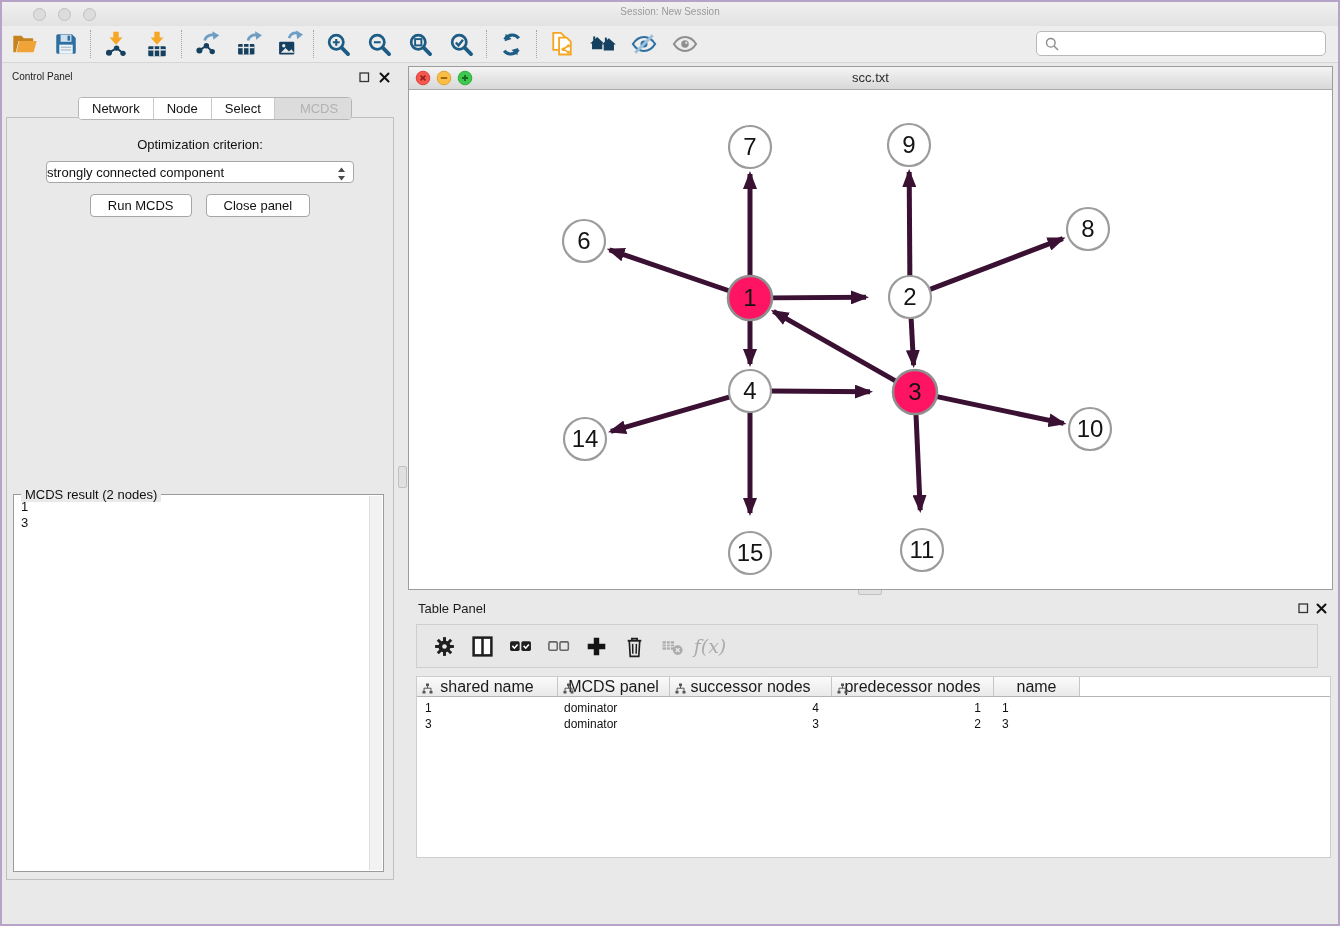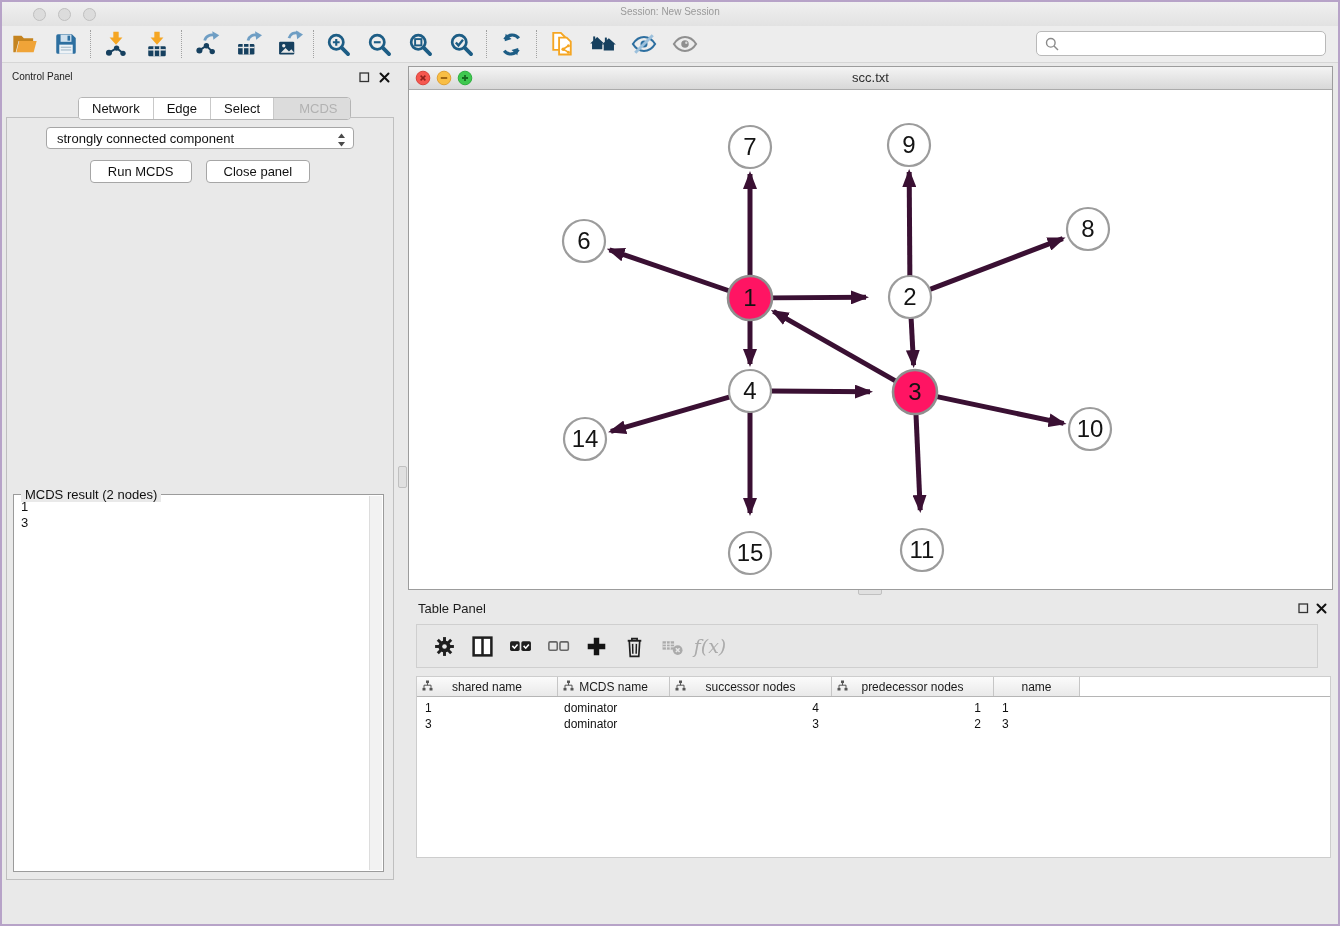--- a/index.html
+++ b/index.html
@@ -34,21 +34,21 @@
   .cp-tabs{position:absolute;top:35px;left:76px;display:flex;height:21px;border:1px solid #b5b5b5;
            border-radius:4px;overflow:hidden;background:#fff;z-index:5;}
   .seg-tab{padding:0 13px;font-size:13px;line-height:21px;color:#111;background:#fff;
            border-right:1px solid #c9c9c9;white-space:nowrap;}
   .seg-tab:last-child{border-right:none;}
   .seg-tab.muted{background:#dcdcdc;color:#b2b2b2;padding-left:25px;}
   .cp-content{position:absolute;left:4px;top:55px;right:6px;bottom:10px;background:#e9e9e9;
               border:1px solid #bfbfbf;box-sizing:border-box;}
   .opt-label{margin-top:19px;text-align:center;font-size:13px;color:#101010;}
   .opt-select{position:relative;margin:9px auto 0;width:308px;height:22px;border:1px solid #a6a6a6;
-              border-radius:4px;background:#fff;font-size:13px;line-height:22px;padding-left:10px;
+              border-radius:4px;background:#fff;font-size:13px;line-height:22px;
               box-sizing:border-box;color:#111;}
   .stepper{position:absolute;right:7px;top:4px;}
   .btn-row{margin-top:11px;display:flex;justify-content:center;gap:14px;}
   .pbtn{height:23px;border:1px solid #a6a6a6;border-radius:4px;background:#fff;font-size:13px;
         line-height:21px;padding:0 17px;color:#111;}
   .result-group{position:absolute;left:6px;top:376px;right:9px;bottom:7px;border:1px solid #9b9b9b;
                 background:#fff;}
   .result-label{position:absolute;top:-8px;left:7px;background:#e9e9e9;padding:0 4px;font-size:13px;color:#101010;}
   .result-text{position:absolute;top:1px;left:1px;right:14px;bottom:1px;padding:3px 6px;font-size:13px;
                line-height:16px;white-space:pre;color:#111;overflow:hidden;}
@@ -75,21 +75,21 @@
   .table-panel{position:absolute;left:408px;top:596px;width:926px;height:294px;}
   .tp-title{position:absolute;left:10px;top:5px;font-size:13px;color:#1c1c1c;}
   .tp-toolbar{position:absolute;left:8px;top:28px;right:16px;height:44px;background:#e7e7e7;
               border:1px solid #cfcfcf;display:flex;align-items:center;padding-left:8px;box-sizing:border-box;}
   .tp-btn{width:38px;height:36px;display:flex;align-items:center;justify-content:center;flex:0 0 auto;}
   .fx{font-family:"DejaVu Serif",serif;font-style:italic;font-size:19px;color:#ababab;}
   .tp-table{position:absolute;left:8px;top:80px;right:3px;bottom:32px;background:#fff;
             border:1px solid #cdcdcd;overflow:hidden;box-sizing:border-box;}
   .thead{display:flex;height:19px;border-bottom:1px solid #b5b5b5;}
   .hcell{position:relative;background:linear-gradient(#fbfbfb,#e9e9e9);border-right:1px solid #c6c6c6;
-         display:flex;align-items:center;justify-content:center;font-size:12px;color:#1a1a1a;
+         display:flex;align-items:center;justify-content:center;font-size:16px;color:#1a1a1a;
          box-sizing:border-box;flex:0 0 auto;}
   .hicon{position:absolute;left:5px;top:3px;}
   .hfill{flex:1;background:#fff;}
   .col0{width:141px;} .col1{width:112px;} .col2{width:162px;} .col3{width:162px;} .col4{width:86px;}
   .trow{display:flex;height:16px;font-size:12px;color:#111;}
   .trow:first-child{margin-top:3px;}
   .tcell{box-sizing:border-box;line-height:16px;flex:0 0 auto;}
   .align-left.col0{padding-left:8px;} .align-left.col1{padding-left:6px;} .align-left.col4{padding-left:8px;}
   .align-right{text-align:right;padding-right:13px;}
   .tp-tabs{position:absolute;left:0;right:0;bottom:4px;display:flex;justify-content:center;}
@@ -287,25 +287,26 @@
           <rect x="1" y="1" width="8.5" height="8.5" fill="none" stroke="#333" stroke-width="1.3"></rect>
         </svg>
     </div>
     <div class="panel-close" style="left:376px;top:9px">
       <svg width="11" height="11" viewBox="0 0 11 11">
           <path d="M1.5 1.5l8 8M9.5 1.5l-8 8" stroke="#111" stroke-width="2" stroke-linecap="round"></path>
         </svg>
     </div>
     <div class="cp-tabs">
       <div class="seg-tab">Network</div>
-      <div class="seg-tab">Edge</div>
+      <div class="seg-tab">Node</div>
       <div class="seg-tab">Select</div>
       <div class="seg-tab muted">MCDS</div>
     </div>
     <div class="cp-content">
+      <div class="opt-label">Optimization criterion:</div>
       <div class="opt-select">
         <span>strongly connected component</span>
         <span class="stepper">
           <svg width="9" height="14" viewBox="0 0 9 14">
               <path d="M4.5 0.5L8 5H1z" fill="#4a4a4a"></path>
               <path d="M4.5 13.5L1 9h7z" fill="#4a4a4a"></path>
             </svg>
         </span>
       </div>
       <div class="btn-row">
@@ -501,21 +502,21 @@
               </svg></span>
             <span class="hlabel">shared name</span>
           </div>
           <div class="hcell col1">
             <span class="hicon"><svg width="11" height="11" viewBox="0 0 11 11">
                 <rect x="4" y="0.5" width="3" height="2.6" fill="#555"></rect>
                 <rect x="0.5" y="7.9" width="3" height="2.6" fill="#555"></rect>
                 <rect x="7.5" y="7.9" width="3" height="2.6" fill="#555"></rect>
                 <path d="M5.5 3.1v2.1M2 7.9V5.2h7v2.7" stroke="#555" fill="none" stroke-width="1"></path>
               </svg></span>
-            <span class="hlabel">MCDS name</span>
+            <span class="hlabel">MCDS panel</span>
           </div>
           <div class="hcell col2">
             <span class="hicon"><svg width="11" height="11" viewBox="0 0 11 11">
                 <rect x="4" y="0.5" width="3" height="2.6" fill="#555"></rect>
                 <rect x="0.5" y="7.9" width="3" height="2.6" fill="#555"></rect>
                 <rect x="7.5" y="7.9" width="3" height="2.6" fill="#555"></rect>
                 <path d="M5.5 3.1v2.1M2 7.9V5.2h7v2.7" stroke="#555" fill="none" stroke-width="1"></path>
               </svg></span>
             <span class="hlabel">successor nodes</span>
           </div>

